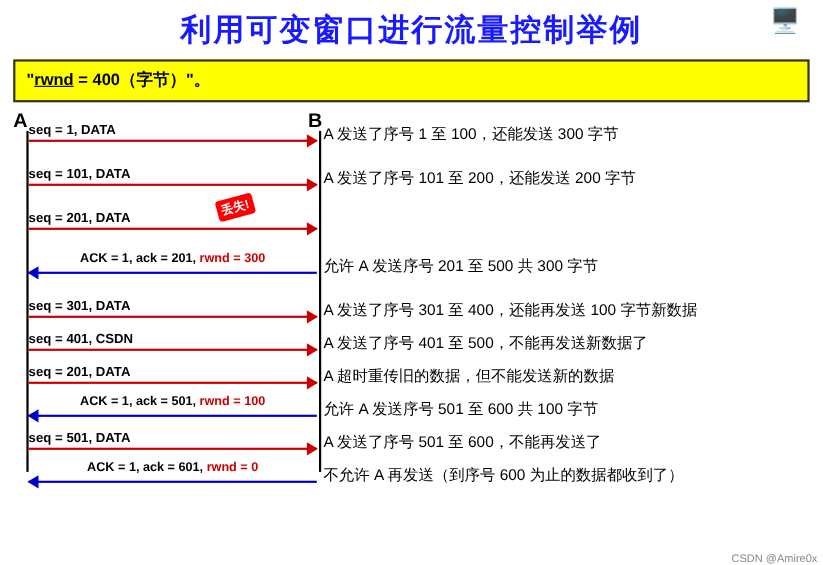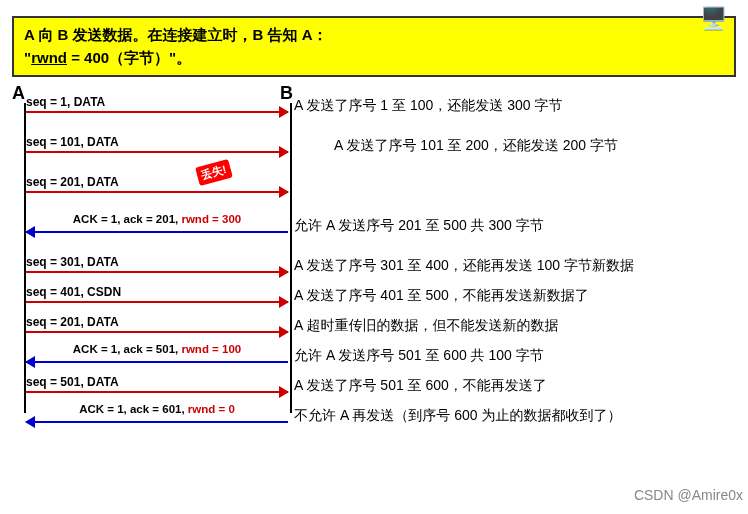--- a/index.html
+++ b/index.html
@@ -163,45 +163,45 @@
       left: 282px;
       font-size: 14px;
       color: #000;
       white-space: nowrap;
     }
 
     
     .watermark {
       position: absolute;
       right: 5px;
-      bottom: 11px;
-      font-size: 14px;
+      bottom: 0;
+      font-size: 10px;
       color: #888;
     }
 
     
     .msg-row {
       position: absolute;
       width: 100%;
     }
 
     
     .red { color: #cc0000; }
   </style>
 </head>
 <body>
 
 <div class="page">
 
   <div class="title-area">
+    <span class="title-text">利用可变窗口进行流量控制举例</span>
     <span class="title-icon">🖥️</span>
   </div>
 
   <div class="info-box">
-    <div>A 向 B 发送数据。在连接建立时，B 告知 A：</div>
     <div>
       "<span class="underline">rwnd</span> = 400（字节）"。
     </div>
   </div>
 
   <div class="diagram">
 
     <div class="col-a">A</div>
     <div class="col-b">B</div>
 
@@ -210,21 +210,21 @@
 
     <div class="msg-row" style="top:28px;">
       <div class="arrow-right"></div>
       <div class="seq-label">seq = 1, DATA</div>
       <div class="desc-text" style="top:-14px;">A 发送了序号 1 至 100，还能发送 300 字节</div>
     </div>
 
     <div class="msg-row" style="top:68px;">
       <div class="arrow-right"></div>
       <div class="seq-label">seq = 101, DATA</div>
-      <div class="desc-text" style="top:-14px;margin-left:40px;">A 发送了序号 101 至 200，还能发送 200 字节</div>
+      <div class="desc-text" style="top:-14px;">A 发送了序号 101 至 200，还能发送 200 字节</div>
     </div>
 
     <div class="msg-row" style="top:108px;">
       <div class="arrow-right"></div>
       <div class="seq-label">seq = 201, DATA</div>
 
       <div style="position:absolute; left:185px; top:-28px; background:#ff0000; color:#fff; font-size:11px; font-weight:bold; padding:2px 4px; border-radius:3px; transform:rotate(-15deg);">丢失!</div>
     </div>
 
     <div class="msg-row" style="top:148px;">

